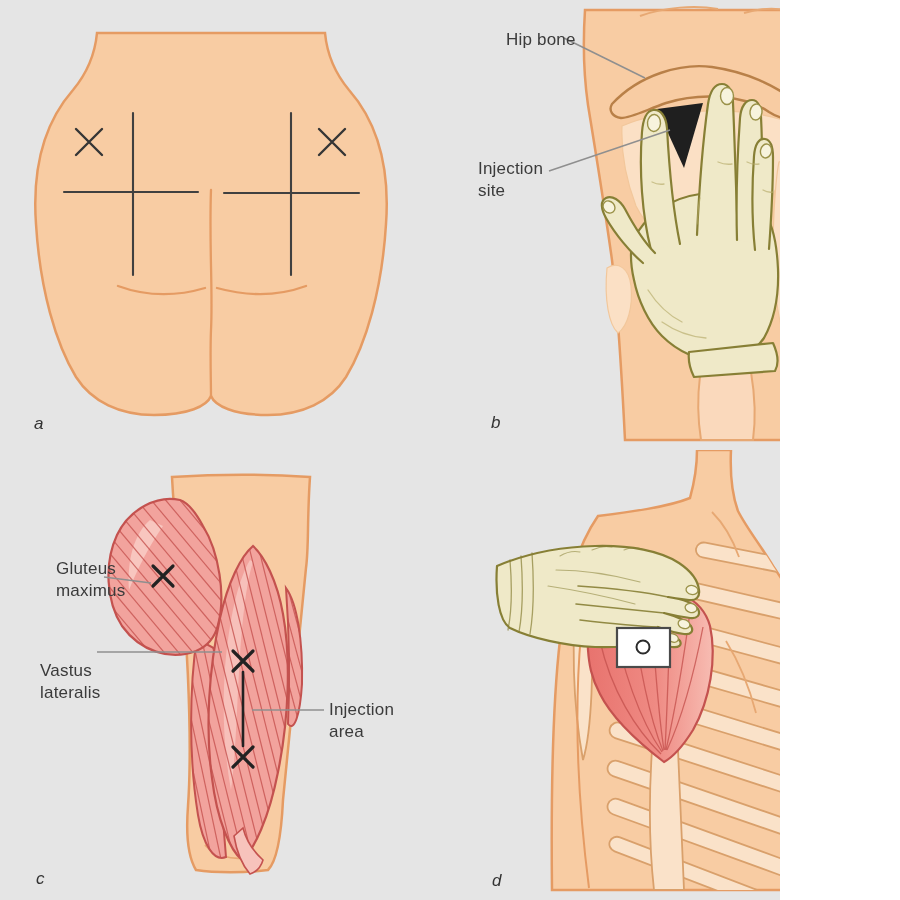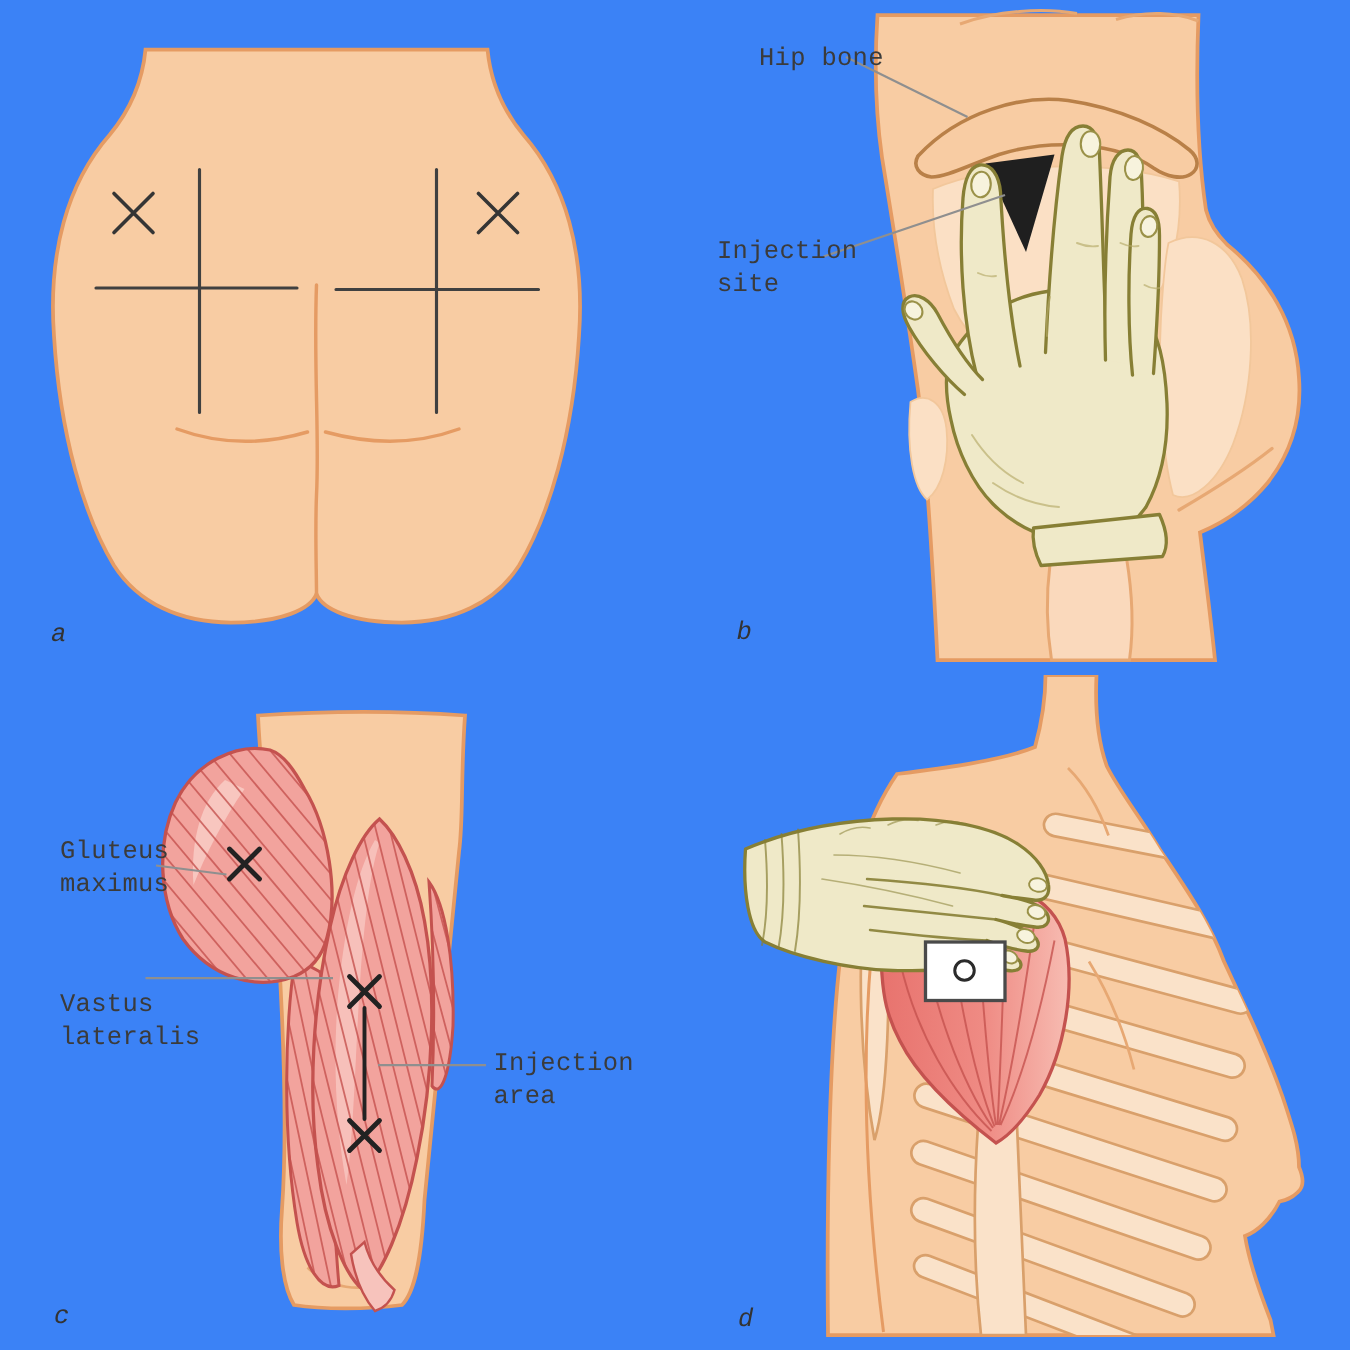--- a/index.html
+++ b/index.html
@@ -1,18 +1,18 @@
 <!DOCTYPE html>
 <html><head>
 <meta charset="utf-8">
 <style>
   html,body{margin:0;padding:0;background:#ffffff;}
   #canvas{
-    position:relative;width:900px;height:900px;background:#3b82f6;
-    font-family:Liberation Mono, monospace;overflow:hidden;
+    position:relative;width:780px;height:900px;background:#e5e5e5;
+    font-family:Liberation Sans, sans-serif;overflow:hidden;
   }
   #canvas svg{position:absolute;display:block;}
   .label{
     position:absolute;font-size:17px;line-height:1.3;color:#3b3b3b;
     white-space:pre-line;letter-spacing:.2px;
   }
   .panel-letter{
     position:absolute;font-size:17px;font-style:italic;color:#333333;
   }
 </style>
@@ -248,21 +248,21 @@
     </g>
     <g>
       <rect x="617" y="628" width="53" height="39" fill="#FFFFFF" stroke="#4A4A4A" stroke-width="2.2"></rect>
       <circle cx="643" cy="647" r="6.5" fill="#FFFFFF" stroke="#2B2B2B" stroke-width="2"></circle>
     </g>
   </svg>
 
   <div class="label" style="left:506px;top:29px">Hip bone</div>
   <div class="label" style="left:478px;top:158px">Injection
 site</div>
-  <div class="label" style="left:40px;top:558px">Gluteus
+  <div class="label" style="left:56px;top:558px">Gluteus
 maximus</div>
   <div class="label" style="left:40px;top:660px">Vastus
 lateralis</div>
   <div class="label" style="left:329px;top:699px">Injection
 area</div>
 
   <div class="panel-letter" style="left:34px;top:414px">a</div>
   <div class="panel-letter" style="left:491px;top:413px">b</div>
   <div class="panel-letter" style="left:36px;top:869px">c</div>
   <div class="panel-letter" style="left:492px;top:871px">d</div>

